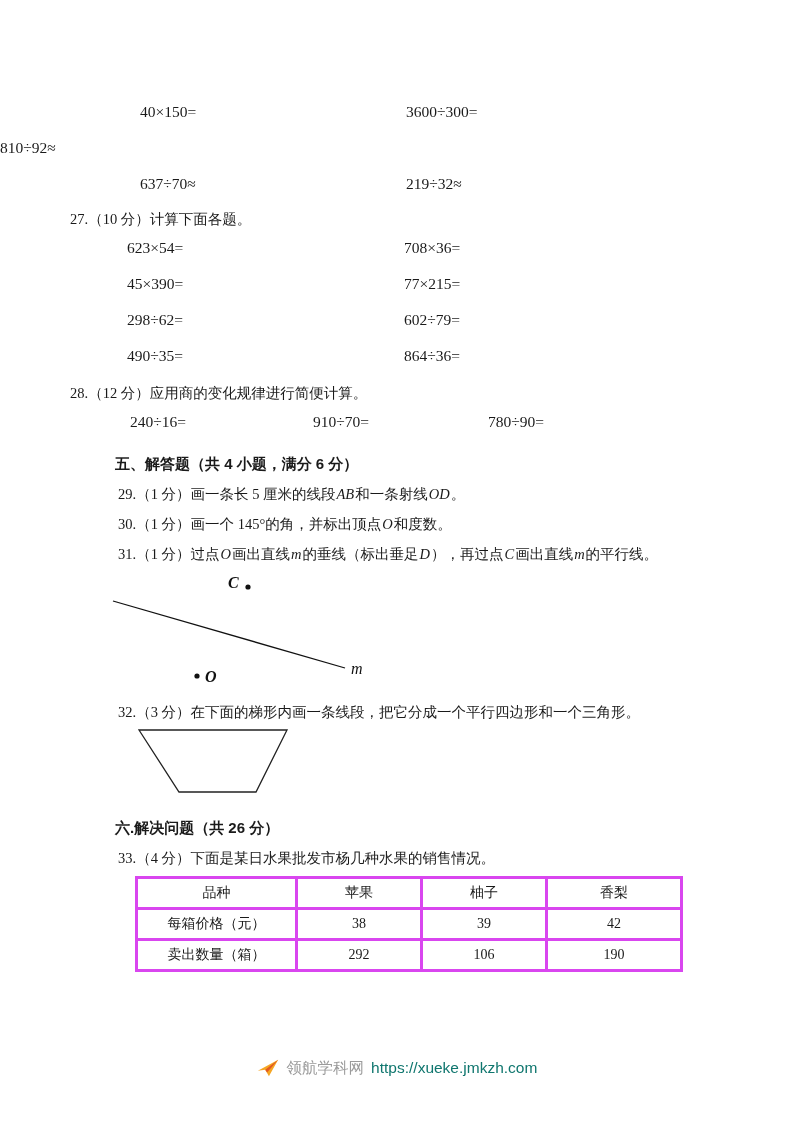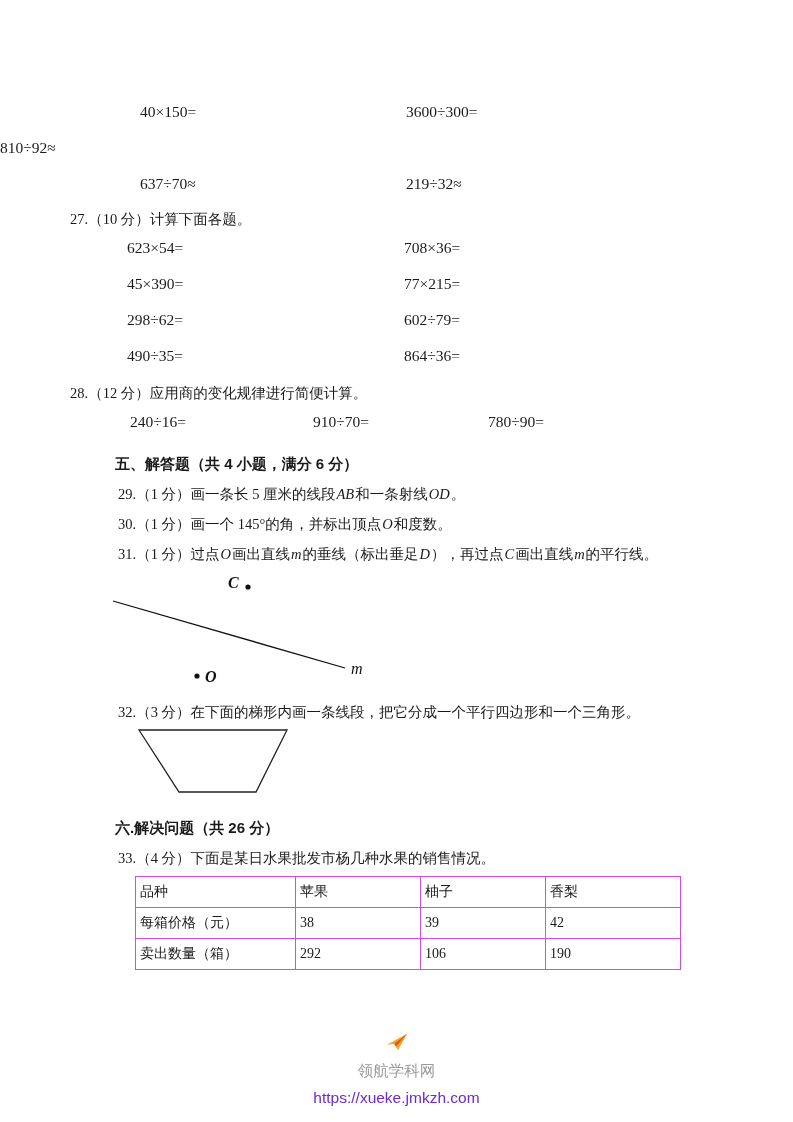--- a/index.html
+++ b/index.html
@@ -23,31 +23,30 @@
     font-family:"Liberation Sans","DejaVu Sans",sans-serif;
   }
   .sec5 { margin-top:12px; }
   .sec6 { margin-top:20px; }
   .q-text { margin-left:118px; margin-top:6px; height:24px; line-height:24px; font-size:14.5px; }
   .math-var { font-style:italic; font-family:"Liberation Serif","DejaVu Serif",serif; padding:0 1px; }
   .diagram { margin-left:100px; margin-top:2px; height:128px; }
   .diagram svg text { font-family:"Liberation Serif","DejaVu Serif",serif; font-style:italic; font-size:16px; fill:#111; }
   .trap { margin-left:136px; margin-top:4px; height:68px; }
   .fruit-table { margin-left:135px; margin-top:6px; border-collapse:collapse; font-size:14px; color:#1a1a1a; }
-  .fruit-table td { border:1px solid #d946ef; height:31px; font-weight:normal; padding:0 4px;margin-top:35px; }
+  .fruit-table td { border:3px solid #d946ef; text-align:center; height:31px; font-weight:normal; padding:0 4px;margin-top:35px; }
   .col1{ width:160px } .col2{ width:125px } .col3{ width:125px } .col4{ width:135px }
   .sub-q { margin-left:149px; margin-top:14px; height:24px; line-height:24px; font-size:14.5px; }
   .footer {
     position:absolute; left:0; right:0; top:1054px; height:28px;
     display:flex; justify-content:center; align-items:center; gap:7px;
     color:#9b9b9b; font-size:15.5px;
     font-family:"Liberation Sans","DejaVu Sans",sans-serif;
-    flex-direction:column;
   }
-  .footer a { color:#6d28d9; text-decoration:none; }
+  .footer a { color:#0f766e; text-decoration:none; }
 </style>
 </head>
 <body>
 
 <div class="page">
 
   <div class="calc-group g1">
     <div class="calc-row">
       <span class="c-left">40×150=</span>
       <span class="c-right">3600÷300=</span>

